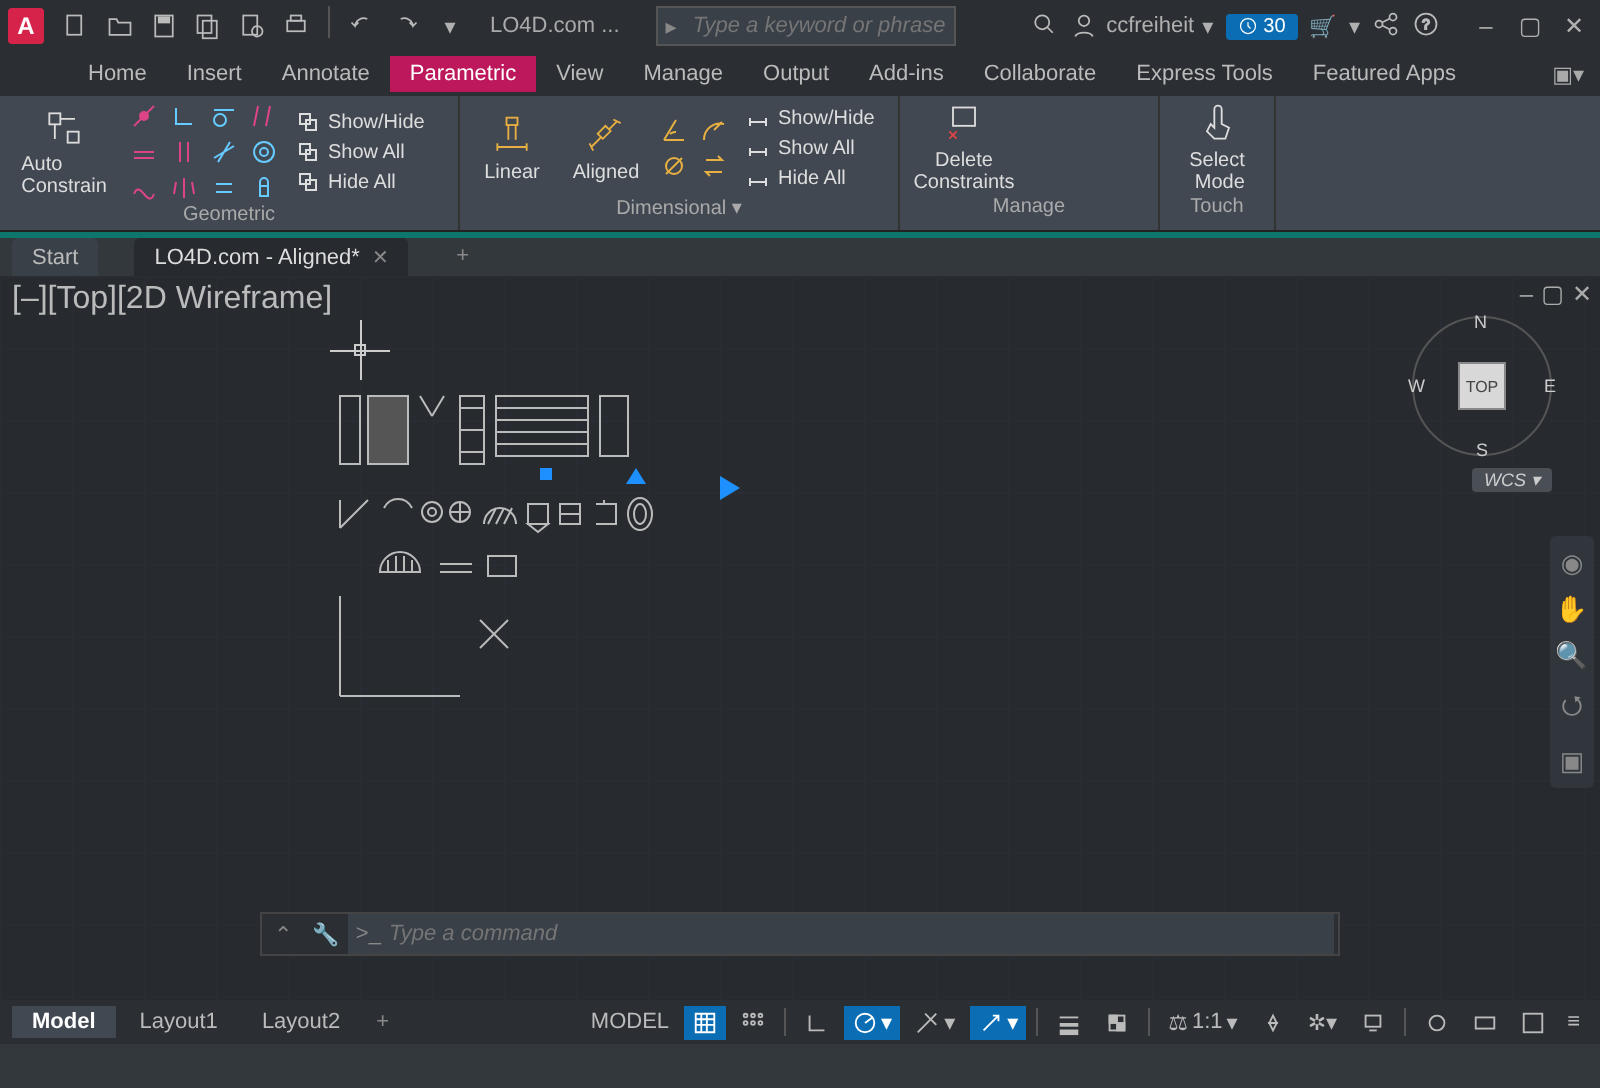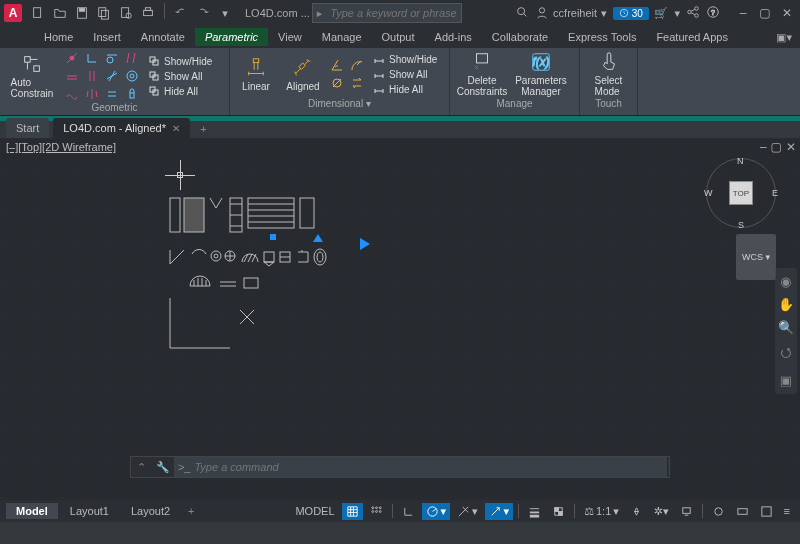--- a/index.html
+++ b/index.html
@@ -3,63 +3,63 @@
 <meta charset="utf-8">
 <style>
 * { margin:0; padding:0; box-sizing:border-box; font-family:"Segoe UI",Arial,sans-serif; -webkit-user-select:none; user-select:none; }
 body { background:#33383d; color:#c0c0c0; width:800px; height:544px; overflow:hidden; position:relative; font-size:11px; }
 .titlebar { height:26px; background:#2b2e33; display:flex; align-items:center; padding:0 4px; }
 .app-logo { width:18px; height:18px; background:#d6234a; color:#fff; font-weight:bold; text-align:center; line-height:18px; border-radius:2px; font-size:12px; margin-right:6px; }
 .qat { display:flex; gap:2px; }
 .qat-btn { width:20px; height:20px; display:flex; align-items:center; justify-content:center; cursor:pointer; color:#b0b0b0; }
 .qat-btn svg { width:14px; height:14px; }
 .qat-sep { width:1px; height:16px; background:#555; margin:0 4px; }
-.title-center { flex:1; display:flex; align-items:center; margin-left:10px; gap:2px; }
+.title-center { flex:1; display:flex; align-items:center; margin-left:10px; gap:18px; }
 .doc-title { font-size:11px; color:#aaa; max-width:80px; overflow:hidden; white-space:nowrap; }
 .search-box { flex:0 0 150px; height:20px; background:#3a4048; border:1px solid #555; display:flex; align-items:center; }
 .search-caret { color:#888; padding:0 4px; }
 .search-input { background:transparent; border:none; color:#aaa; font-size:11px; font-style:italic; width:100%; padding-left:4px; outline:none; }
 .title-right { display:flex; align-items:center; gap:6px; color:#b0b0b0; }
 .user-btn { display:flex; align-items:center; gap:4px; font-size:11px; }
 .trial-badge { background:#0b6eb4; color:#fff; padding:1px 6px; border-radius:2px; font-size:10px; display:flex; align-items:center; gap:3px; }
 .win-controls { display:flex; gap:4px; margin-left:8px; }
 .win-controls span { width:18px; height:18px; text-align:center; cursor:pointer; font-size:12px; line-height:18px; }
 .ribbon-tabs { height:22px; background:#2b2e33; display:flex; align-items:center; padding-left:34px; }
 .ribbon-tab { padding:3px 10px; font-size:11px; color:#bbb; cursor:pointer; }
-.ribbon-tab.active { background:#14532d; color:#fff;font-style:italic; }
+.ribbon-tab.active { background:#be185d; color:#fff; }
 .ribbon-tab-extra { margin-left:auto; display:flex; align-items:center; gap:6px; padding-right:8px; color:#aaa; }
 .ribbon { height:68px; background:#414852; display:flex; border-bottom:1px solid #222; }
 .panel { border-right:1px solid #333; display:flex; flex-direction:column; padding:2px 4px; }
 .panel-body { flex:1; display:flex; align-items:center; gap:3px; }
 .panel-title { height:16px; text-align:center; font-size:10px; color:#aaa; }
 .big-btn { display:flex; flex-direction:column; align-items:center; justify-content:center; width:56px; height:48px; cursor:pointer; font-size:10px; color:#ddd; gap:2px; }
 .big-btn svg { width:22px; height:22px; }
 .icon-grid { display:grid; grid-template-columns:repeat(4,18px); grid-auto-rows:16px; gap:2px; }
 .icon-grid .ic { display:flex; align-items:center; justify-content:center; cursor:pointer; }
 .icon-grid .ic svg { width:14px; height:14px; }
 .vlist { display:flex; flex-direction:column; gap:1px; }
 .vlist-item { display:flex; align-items:center; gap:4px; font-size:10px; color:#ddd; padding:1px 4px; cursor:pointer; }
 .vlist-item svg { width:12px; height:12px; }
-.doc-tabs { height:22px; background:#33383d; display:flex; align-items:flex-end; padding-left:6px; gap:4px; border-top:5px solid #0f766e; }
+.doc-tabs { height:22px; background:#33383d; display:flex; align-items:flex-start; padding-left:6px; gap:18px; border-top:3px solid #0f766e; }
 .doc-tab { height:20px; padding:0 10px; background:#3a4048; display:flex; align-items:center; font-size:11px; color:#bbb; cursor:pointer; border-top-left-radius:3px; border-top-right-radius:3px; gap:6px; }
 .doc-tab.active { background:#272b30; color:#ddd; }
 .doc-tab .close { color:#888; font-size:10px; }
 .doc-tab-add { width:18px; height:18px; display:flex; align-items:center; justify-content:center; color:#888; cursor:pointer; }
 .viewport { position:relative; background:#272b30; height:362px; overflow:hidden; }
 .viewport::before { content:""; position:absolute; inset:0; background-image:linear-gradient(#2d3238 1px,transparent 1px),linear-gradient(90deg,#2d3238 1px,transparent 1px); background-size:36px 36px; opacity:.4; }
-.view-label { position:absolute; top:3px; left:6px; font-size:11px; color:#bbb;text-decoration:underline; }
+.view-label { position:absolute; top:3px; left:6px; font-size:16px; color:#bbb; }
 .vp-controls { position:absolute; top:2px; right:4px; display:flex; gap:4px; color:#aaa; font-size:12px; z-index:5; }
 .viewcube { position:absolute; top:20px; right:24px; width:70px; height:70px; z-index:5; }
 .viewcube .ring { position:absolute; inset:0; border:1px solid #555; border-radius:50%; }
 .viewcube .cube { position:absolute; top:23px; left:23px; width:24px; height:24px; background:#d8d8d8; color:#444; font-size:8px; display:flex; align-items:center; justify-content:center; border:1px solid #888; }
 .viewcube .n { position:absolute; top:-2px; left:31px; font-size:9px; color:#ccc; }
 .viewcube .s { position:absolute; bottom:-2px; left:32px; font-size:9px; color:#ccc; }
 .viewcube .e { position:absolute; right:-2px; top:30px; font-size:9px; color:#ccc; }
 .viewcube .w { position:absolute; left:-2px; top:30px; font-size:9px; color:#ccc; }
-.wcs-badge { position:absolute; top:96px; right:24px; background:#4a4f56; padding:18px 6px; font-size:9px; color:#ccc; border-radius:2px; z-index:5; }
+.wcs-badge { position:absolute; top:96px; right:24px; background:#4a4f56; padding:1px 6px; font-size:9px; color:#ccc; border-radius:2px; z-index:5;font-style:italic; }
 .nav-bar { position:absolute; right:3px; top:130px; width:22px; background:rgba(60,65,72,.5); display:flex; flex-direction:column; align-items:center; gap:8px; padding:6px 0; border-radius:3px; z-index:5; }
 .nav-bar span { color:#888; font-size:13px; cursor:pointer; }
 .crosshair { position:absolute; top:22px; left:165px; width:30px; height:30px; z-index:4; }
 .crosshair::before,.crosshair::after { content:""; position:absolute; background:#ccc; }
 .crosshair::before { width:100%; height:1px; top:50%; }
 .crosshair::after { height:100%; width:1px; left:50%; }
 .crosshair .box { position:absolute; top:12px; left:12px; width:6px; height:6px; border:1px solid #ccc; }
 .objects { position:absolute; top:60px; left:170px; width:260px; pointer-events:none; z-index:3; }
 .objects svg { overflow:visible; }
 .cmd-bar { position:absolute; bottom:22px; left:130px; right:130px; height:22px; background:#2b2e33; display:flex; align-items:center; border:1px solid #444; z-index:6; }
@@ -368,39 +368,31 @@
   <div class="panel" style="width:130px">
     <div class="panel-body">
       <div class="big-btn">
         <svg viewBox="0 0 24 24" stroke="#ddd" fill="none">
             <rect x="6" y="3" width="12" height="10"></rect>
             <path d="M4 16l4 4M8 16l-4 4" stroke="#d44"></path>
           </svg>
         <span style="white-space:pre-line;text-align:center">Delete
 Constraints</span>
       </div>
-      <div class="big-btn">
-        <svg viewBox="0 0 24 24" stroke="#6cf" fill="none">
-            <text x="12" y="16" text-anchor="middle" fill="#6cf" font-size="13" font-style="italic">f(x)</text>
-            <rect x="3" y="3" width="18" height="18" rx="2"></rect>
-          </svg>
-        <span style="white-space:pre-line;text-align:center">Parameters
-Manager</span>
-      </div>
     </div>
     <div class="panel-title">Manage</div>
   </div>
 
   <div class="panel" style="width:58px">
     <div class="panel-body">
       <div class="big-btn" style="width:50px">
         <svg viewBox="0 0 24 24" stroke="#ddd" fill="none">
             <path d="M10 4v10l-2-2-2 4 4 4h6l2-6-4-2V4a2 2 0 0 0-4 0z"></path>
           </svg>
-        <span style="white-space:pre-line;text-align:left">Select
+        <span style="white-space:pre-line;text-align:right">Select
 Mode</span>
       </div>
     </div>
     <div class="panel-title">Touch</div>
   </div>
 </div>
 
 <div class="doc-tabs">
   <div class="doc-tab">
       <span>Start</span>

